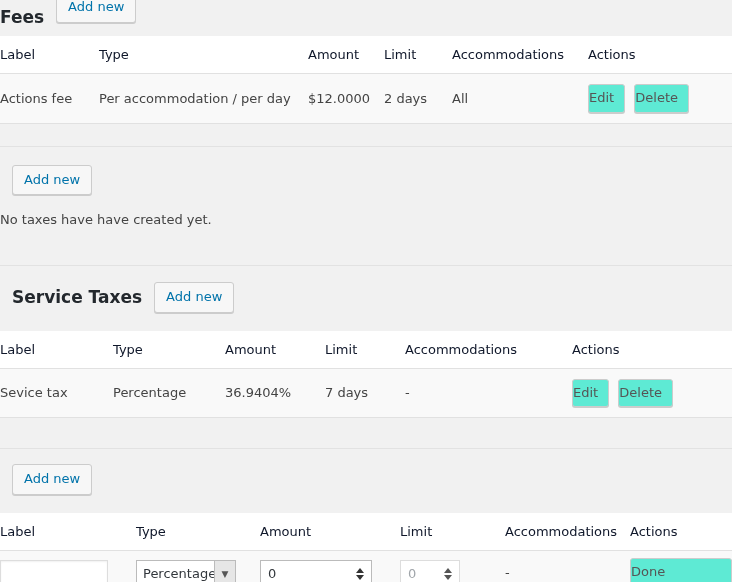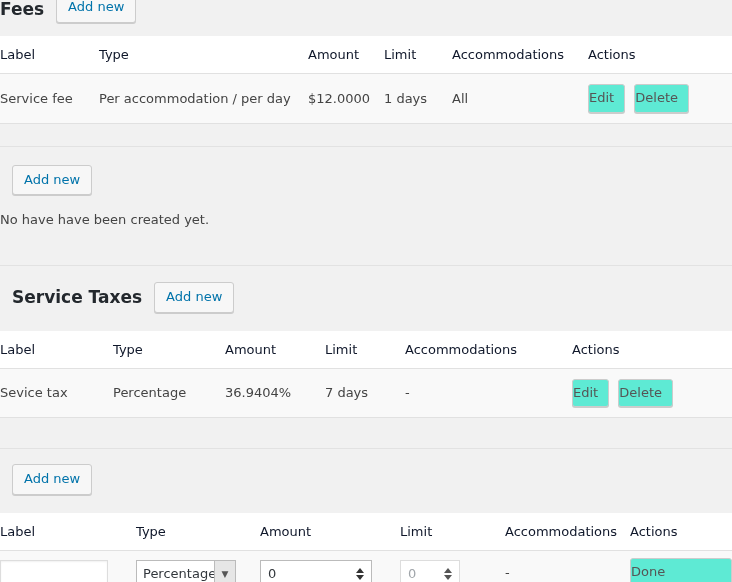--- a/index.html
+++ b/index.html
@@ -196,21 +196,21 @@
   .spin .down { border-top: 5px solid #333; margin-top: 1px; }
   .num-wrap.narrow .spin .up { border-bottom-color: #555; }
   .num-wrap.narrow .spin .down { border-top-color: #555; }
   .dash { color: #444; }
 </style>
 </head>
 <body>
 
 <div class="section" style="padding-top:0;">
   <div class="sec-head" style="height:28px; align-items:flex-start; padding-left:0;">
-    <h2 class="sec-title" style="margin-top:0;">Fees</h2>
+    <h2 class="sec-title" style="margin-top:8px;">Fees</h2>
     <span class="addnew-btn" style="margin-top:-8px;">Add new</span>
   </div>
 
   <table class="wp-table" style="margin-top:8px;">
     <colgroup>
       <col style="width:99px">
         <col style="width:209px">
         <col style="width:76px">
       <col style="width:68px">
         <col style="width:136px">
@@ -221,42 +221,42 @@
         <th class="cell-pad">Label</th>
         <th>Type</th>
         <th>Amount</th>
         <th>Limit</th>
         <th>Accommodations</th>
         <th>Actions</th>
       </tr>
     </thead>
     <tbody>
       <tr>
-        <td class="cell-pad">Service fee</td>
+        <td class="cell-pad">Actions fee</td>
         <td>Per accommodation / per day</td>
         <td>$12.0000</td>
-        <td>1 days</td>
+        <td>2 days</td>
         <td>All</td>
         <td>
           <span class="act-btn">Edit</span>
           <span class="act-btn">Delete</span>
         </td>
       </tr>
     </tbody>
   </table>
 
   <div style="height:22px"></div>
   <div class="divider"></div>
 </div>
 
 <div class="section">
   <div class="sec-head" style="padding-top:18px;">
     <span class="addnew-btn">Add new</span>
   </div>
-  <p class="empty-msg" style="margin-top:17px;">No have have been created yet.</p>
+  <p class="empty-msg" style="margin-top:17px;">No taxes have have created yet.</p>
   <div style="height:38px"></div>
   <div class="divider"></div>
 </div>
 
 <div class="section">
   <div class="sec-head" style="padding-top:16px;margin-left:12px;">
     <h2 class="sec-title">Service Taxes</h2>
     <span class="addnew-btn">Add new</span>
   </div>
 

